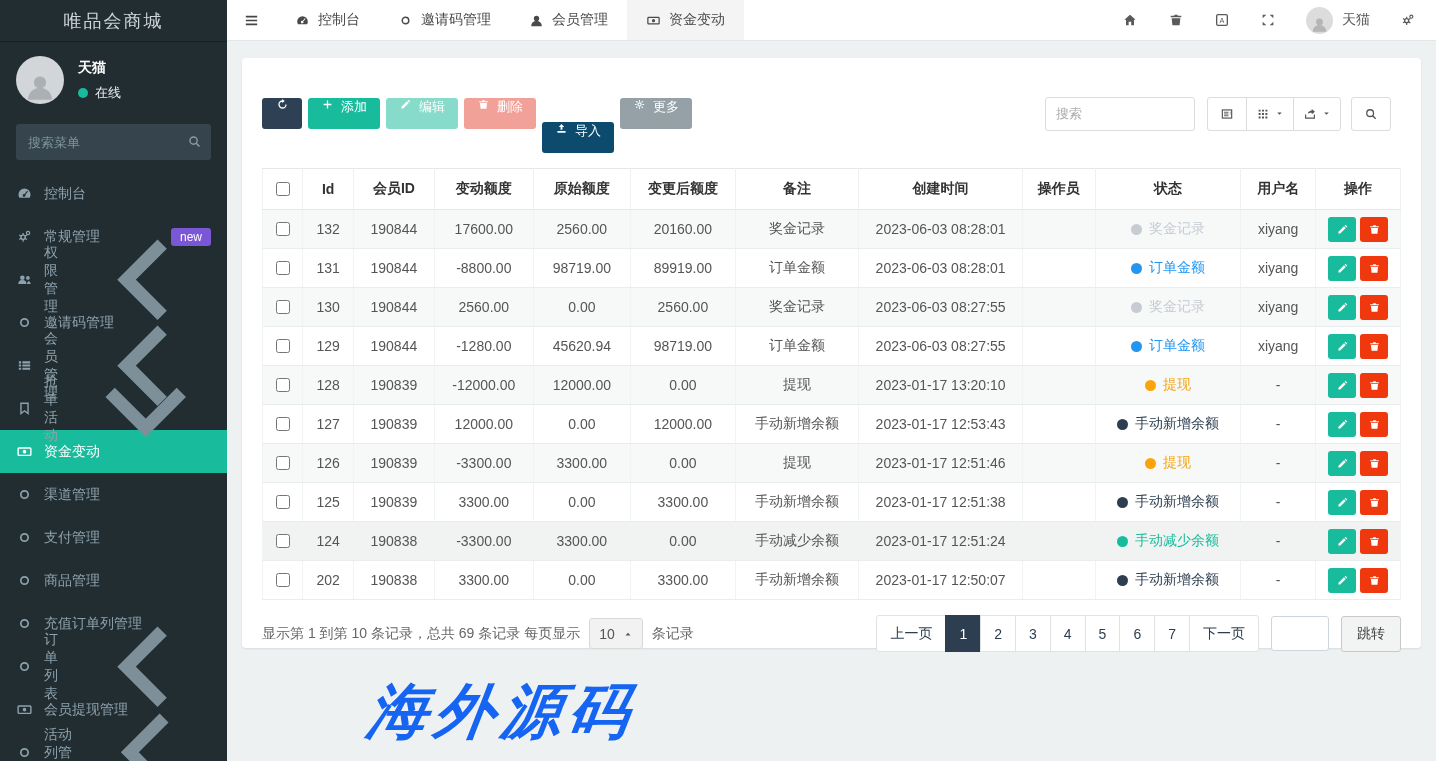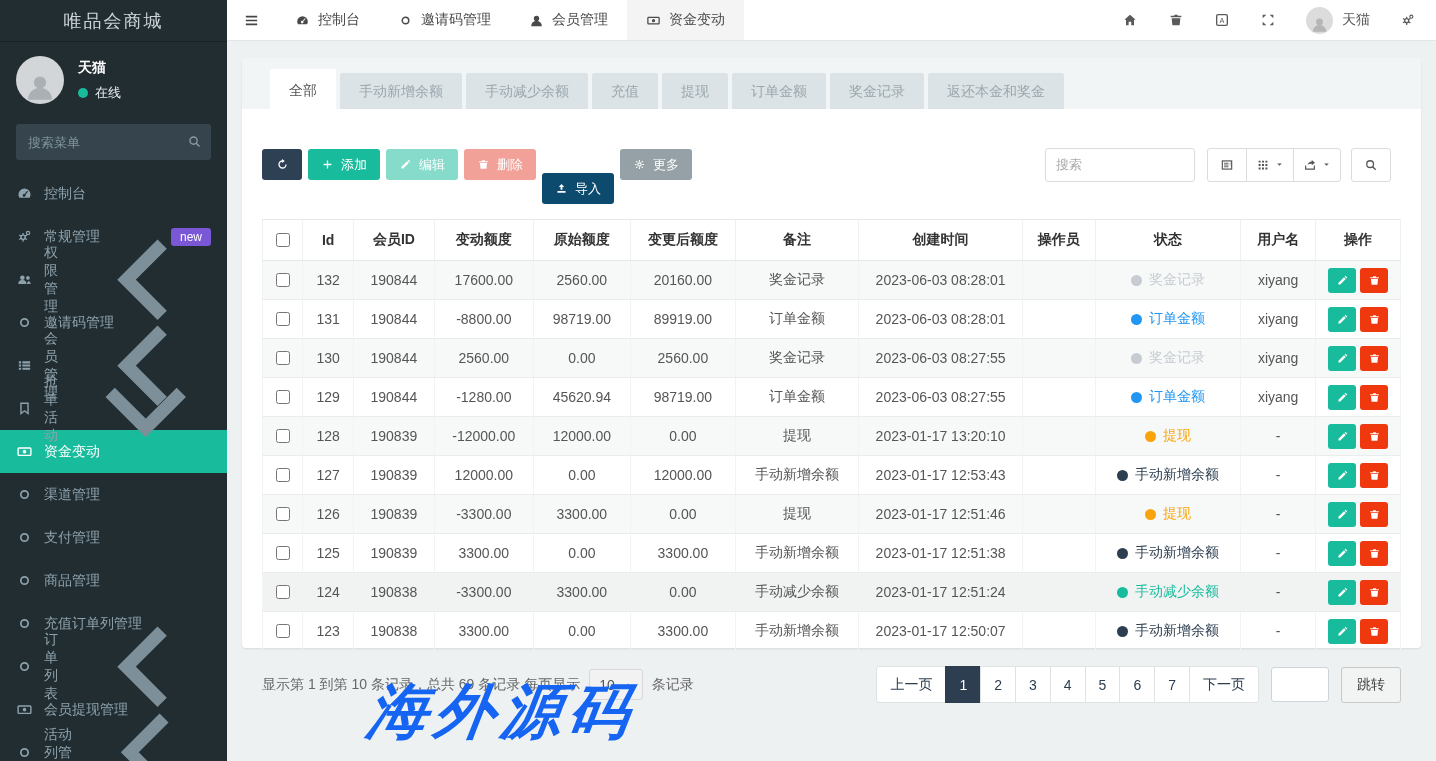--- a/index.html
+++ b/index.html
@@ -46,21 +46,21 @@
   .mini-avatar .ic { width:19px; height:19px; color:#b5b5b5; }
 
   .content { flex:1; padding:17px 15px; position:relative; }
   .card { background:#fff; border-radius:4px; box-shadow:0 1px 2px rgba(0,0,0,.09); height:590px; }
   .card-tabs { background:#f2f5f6; border-radius:4px 4px 0 0; padding:11px 28px 0; display:flex; gap:4px; align-items:flex-end; }
   .tab { background:#dce3e6; color:#9aa7ad; font-size:14px; padding:0 19px; height:36px; line-height:36px; border-radius:2px 2px 0 0; cursor:pointer; white-space:nowrap; }
   .tab.active { background:#fff; color:#555; height:42px; line-height:42px; margin-bottom:-2px; position:relative; z-index:2; }
 
   .card-body { padding:16px 20px 0; }
   .toolbar { display:flex; align-items:center; margin-bottom:15px; }
-  .btn { height:31px; border:none; border-radius:3px; color:#fff; font-size:13px; display:inline-flex; align-items:center; gap:7px; padding:0 13px; margin-right:6px; cursor:pointer; font-family:inherit; }
+  .btn { height:31px; border:none; border-radius:3px; color:#fff; font-size:13px; display:inline-flex; align-items:flex-start; gap:7px; padding:0 13px; margin-right:6px; cursor:pointer; font-family:inherit; }
   .btn .ic { width:13px; height:13px; }
   .btn-refresh { background:#2e4154; width:40px; justify-content:center; padding:0; }
   .btn-add { background:#18bc9c; }
   .btn-edit { background:#18bc9c; opacity:.52; }
   .btn-del { background:#e74c3c; opacity:.52; }
   .btn-import { background:#0c4a6e;margin-top:48px; }
   .btn-more { background:#95a1a6; }
   .toolbar-right { margin-left:auto; display:flex; align-items:center; }
   .search-input { width:150px; height:33px; border:1px solid #dcdcdc; border-radius:3px; padding:16px 10px; font-size:13px; color:#555; margin-right:12px; outline:none; }
   .search-input::placeholder { color:#aaa; }
@@ -365,30 +365,20 @@
                 <path d="M10 7v3M10 16v3.5M4.5 9.8l3 1.7M12.5 14.5l3 1.8M4.5 16.2l3-1.7M12.5 11.5l3-1.7" stroke="currentColor" stroke-width="1.8"></path>
                 <circle cx="17" cy="7" r="2.3" fill="none" stroke="currentColor" stroke-width="1.7"></circle>
               </svg>
             </span>
           </span>
       </div>
     </header>
 
     <div class="content">
       <div class="card">
-        <div class="card-tabs" id="tab-bar">
-            <div class="tab active">全部</div>
-            <div class="tab">手动新增余额</div>
-            <div class="tab">手动减少余额</div>
-            <div class="tab">充值</div>
-            <div class="tab">提现</div>
-            <div class="tab">订单金额</div>
-            <div class="tab">奖金记录</div>
-            <div class="tab">返还本金和奖金</div>
-          </div>
         <div class="card-body">
 
           <div class="toolbar">
             <button class="btn btn-refresh">
                 <span class="ic">
                   <svg viewBox="0 0 24 24">
                     <path d="M18.5 12A6.5 6.5 0 1 1 12 5.5" fill="none" stroke="currentColor" stroke-width="2.4"></path>
                     <path d="M11.2 1.8l5 3.7-5 3.7z" fill="currentColor"></path>
                   </svg>
                 </span>
@@ -772,21 +762,21 @@
                     </button><button class="act-btn act-del">
                       <span class="ic">
                         <svg viewBox="0 0 24 24">
                           <path d="M9.5 4h5v1.8H20v2H4v-2h5.5zM5.5 9.3h13L17.4 20H6.6z" fill="currentColor"></path>
                         </svg>
                       </span>
                     </button></td>
                 </tr>
                 <tr>
                   <td><input type="checkbox" class="cb" style=""></td>
-                  <td>123</td>
+                  <td>202</td>
                   <td>190838</td>
                   <td>3300.00</td>
                   <td>0.00</td>
                   <td>3300.00</td>
                   <td>手动新增余额</td>
                   <td>2023-01-17 12:50:07</td>
                   <td></td>
                   <td><span class="status" style="color:#2c3e50">
                       <span class="dot" style="background:#2c3e50"></span>
                       <span>手动新增余额</span>

